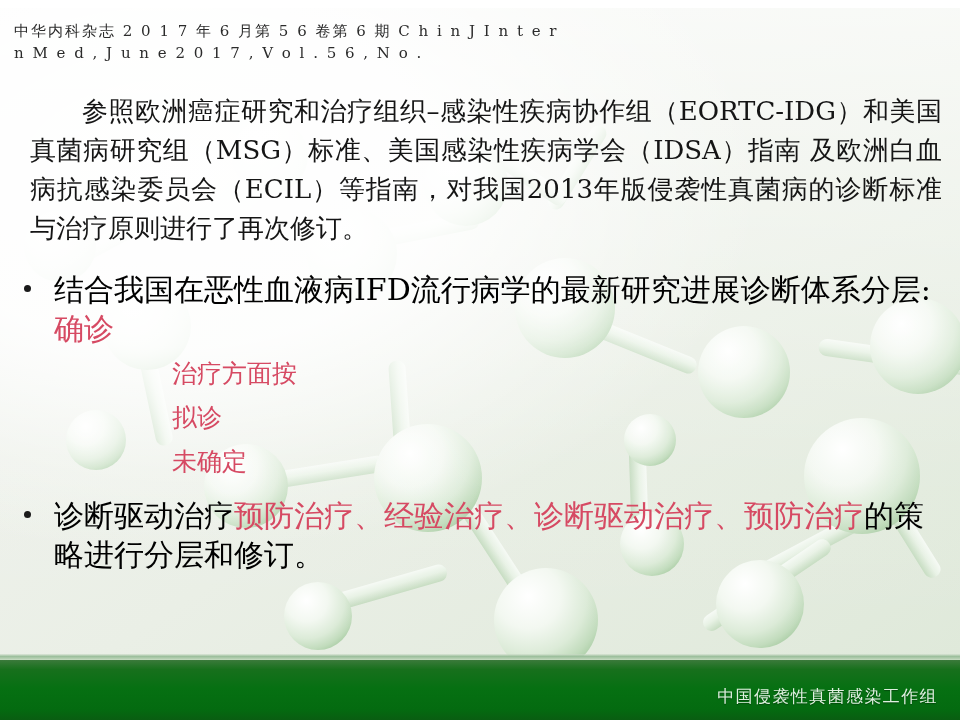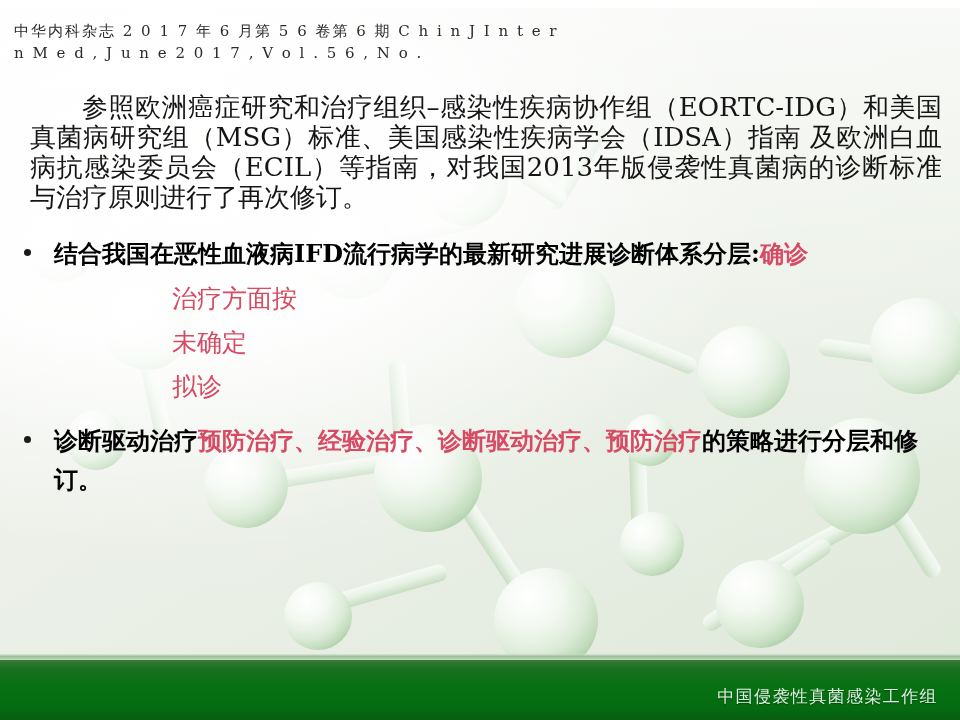--- a/index.html
+++ b/index.html
@@ -68,41 +68,40 @@
     line-height: 38px;
   }
 
   
   #para-intro {
     margin: 0 18px 0 30px;
     text-indent: 52px;
     text-align: justify;
     text-justify: inter-character;
     font-size: 26px;
-    line-height: 30px;
+    line-height: 39px;
   }
 
   
   .bullet-row {
     position: relative;
     padding-left: 50px;
     margin: 0 18px 0 4px;
   }
   .bullet-row .dot {
     position: absolute;
     left: 20px; top: 15px;
     width: 7px; height: 7px;
     background: #1a1a1a;
     border-radius: 50%;
   }
   .bullet-row .txt {
     display: block;
-    font-size: 24px;
+    font-size: 30px;
     line-height: 39px;
-    font-weight: bold;
   }
 
   #para-b1 { margin-top: 22px; }
   #para-b2 { margin-top: 12px; }
 
   .red { color: #d64a63; }
 
   
   #sub-list {
     margin: 4px 0 0 0;
@@ -228,22 +227,22 @@
   <div id="body-block">
 
     <p class="para" id="para-intro">参照欧洲癌症研究和治疗组织–感染性疾病协作组（EORTC-IDG）和美国真菌病研究组（MSG）标准、美国感染性疾病学会（IDSA）指南 及欧洲白血病抗感染委员会（ECIL）等指南，对我国2013年版侵袭性真菌病的诊断标准与治疗原则进行了再次修订。</p>
 
     <div class="bullet-row" id="para-b1">
       <span class="dot"></span>
       <span class="txt"><span>结合我国在恶性血液病IFD流行病学的最新研究进展诊断体系分层:</span><span class="red">确诊</span></span>
 
       <div id="sub-list">
         <div class="sub">治疗方面按</div>
+        <div class="sub">拟诊</div>
         <div class="sub">未确定</div>
-        <div class="sub">拟诊</div>
       </div>
     </div>
 
     <div class="bullet-row" id="para-b2">
       <span class="dot"></span>
       <span class="txt"><span>诊断驱动治疗</span><span class="red">预防治疗、经验治疗、诊断驱动治疗、预防治疗</span><span>的策略进行分层和修订。</span></span>
     </div>
 
   </div>
 

